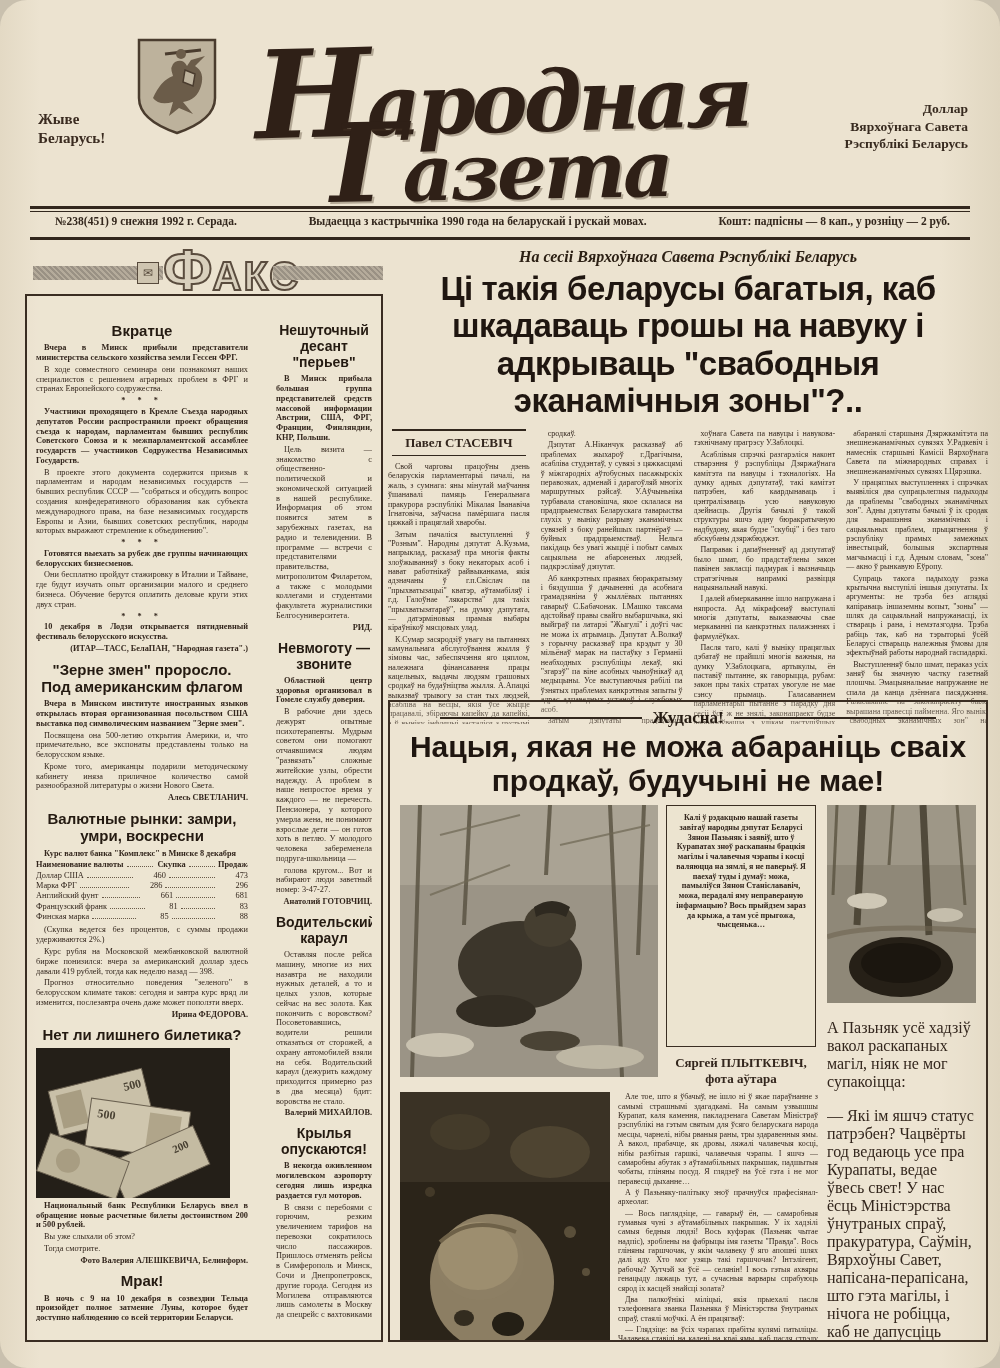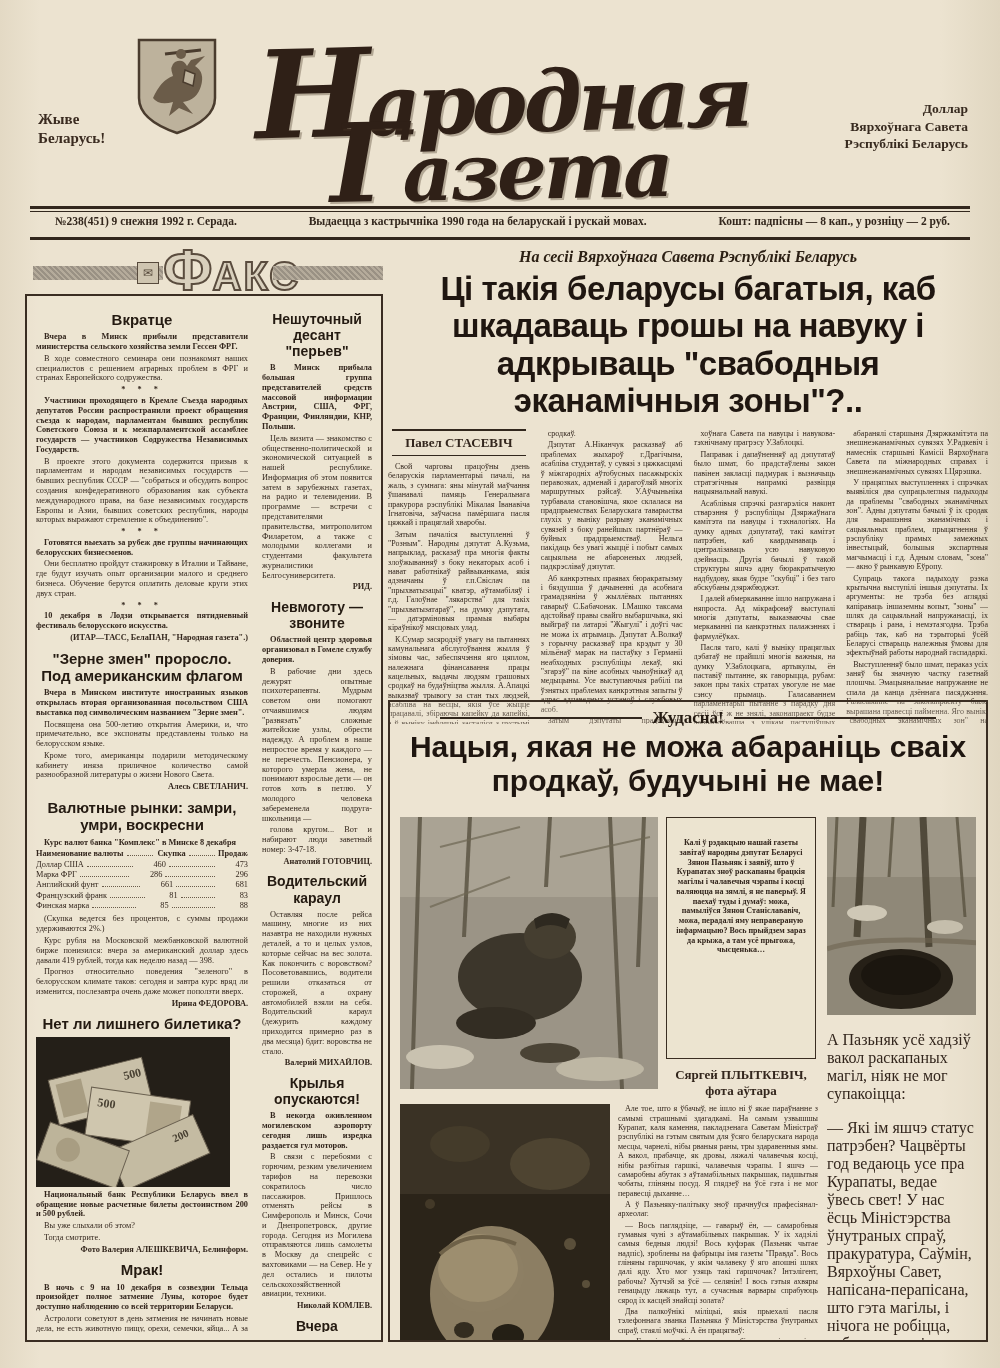--- a/index.html
+++ b/index.html
@@ -1,20 +1,20 @@
 <!DOCTYPE html>
 <html><head>
 <meta charset="utf-8">
 <style>
   html,body{margin:0;padding:0;background:#c9c0ae;}
   .page{position:relative;width:1000px;height:1368px;margin:0 auto;overflow:hidden;
         background:#eae1ce;
         background-image:linear-gradient(90deg, #e3d9c4 0, #ece3d0 40px, #ece3d0 940px, #e0d6c0 1000px),
         none;
-        font-family:"Liberation Serif","DejaVu Serif",serif;color:#33261d;}
+        font-family:"Liberation Serif","DejaVu Serif",serif;color:#33261d;border-radius:27px;}
   .page *{box-sizing:border-box;}
 
   
   .slogan{position:absolute;left:38px;top:110px;font-weight:bold;font-size:15px;line-height:1.25;color:#3a2b20;}
   .coa{position:absolute;left:135px;top:36px;}
   .logo1{position:absolute;left:255px;top:18px;font-family:"DejaVu Serif",serif;font-weight:bold;
          font-style:italic;font-size:84px;letter-spacing:-4px;color:#2f2017;transform:rotate(-1.5deg);
          text-shadow:2px 2px 0 rgba(75,57,40,.35);}
   .logo1::first-letter{font-size:1.45em;}
   .logo2{position:absolute;left:330px;top:96px;font-family:"DejaVu Serif",serif;font-weight:bold;
@@ -33,22 +33,22 @@
   .faks-head{position:relative;height:44px;}
   .faks-bar{position:absolute;top:16px;height:14px;background:repeating-linear-gradient(45deg,#9a9184 0 2px,#b5ab9b 2px 4px);}
   .faks-bar.l{left:8px;width:130px;}
   .faks-bar.r{left:248px;right:0;}
   .faks-stamp{position:absolute;left:112px;top:12px;width:22px;height:22px;border:1px solid #574a3c;
               background:#cfc5b0;font-size:12px;line-height:20px;text-align:center;color:#574a3c;}
   .faks-logo{position:absolute;left:138px;top:-14px;font-family:"Liberation Sans","DejaVu Sans",sans-serif;
              font-weight:bold;color:#d9d0bd;-webkit-text-stroke:2px #5a4c3e;text-stroke:2px #5a4c3e;}
   .faks-logo .F{font-size:58px;}
   .faks-logo .rest{font-size:40px;letter-spacing:2px;}
-  .faks-box{position:absolute;top:44px;left:0;right:0;bottom:0;border:2px solid #3a2d22;padding:8px 9px;
-            display:flex;gap:14px;overflow:hidden;background:rgba(240,232,216,.35);}
+  .faks-box{position:absolute;top:44px;left:0;right:0;bottom:0;border:2px solid #3a2d22;padding:19px 9px;
+            display:flex;gap:28px;overflow:hidden;background:rgba(240,232,216,.35);}
   .faks-left{width:212px;overflow:hidden;}
   .faks-right{flex:1;overflow:hidden;}
   .faks p{margin:0 0 2px;font-size:8.3px;line-height:1.18;text-align:justify;text-indent:8px;}
   .faks .h{font-family:"Liberation Sans","DejaVu Sans",sans-serif;font-weight:bold;font-size:15px;line-height:1.15;
            text-align:center;text-indent:0;margin:7px 0 4px;color:#241a11;}
   .faks-right .h{font-size:14px;}
   .faks .b{font-weight:bold;}
   .faks .sep{text-align:center;text-indent:0;font-weight:bold;letter-spacing:5px;margin:1px 0;}
   .faks .sign,.faks .src{text-align:right;text-indent:0;font-weight:bold;margin:2px 0 3px;}
   .cur-table{font-size:8.3px;margin:2px 0 3px;}
@@ -70,26 +70,26 @@
   .byline-box{border-top:2px solid #32271d;border-bottom:1px solid #32271d;text-align:center;
               font-weight:bold;font-size:13px;padding:4px 0;margin:0 4px 6px;}
 
   
   .feat{position:absolute;left:388px;top:700px;width:600px;height:642px;border:2px solid #3a2d22;
         padding:6px 10px;overflow:hidden;background:rgba(240,232,216,.25);}
   .feat-kicker{display:flex;align-items:center;gap:10px;margin:0 40px 2px;}
   .feat-kicker .ln{flex:1;height:2px;background:#32271d;}
   .feat-kicker .t{font-weight:bold;font-size:17px;color:#241a11;}
   .feat-headline{font-family:"Liberation Sans","DejaVu Sans",sans-serif;font-weight:bold;font-size:30px;
-                 line-height:1.12;text-align:center;color:#1f1610;margin:0 0 20px;}
+                 line-height:1.12;text-align:center;color:#1f1610;margin:0 0 8px;}
   .feat-body{display:flex;gap:9px;height:552px;overflow:hidden;}
   .feat-left{width:418px;}
   .feat-rowA{display:flex;gap:8px;}
   .quotecol{width:150px;}
-  .quotebox{border:1.5px solid #3a2d22;padding:20px 6px;font-weight:bold;font-size:8px;line-height:1.22;
+  .quotebox{border:1.5px solid #3a2d22;padding:7px 6px;font-weight:bold;font-size:8px;line-height:1.22;
             text-align:center;height:242px;overflow:hidden;background:#ece4d0;}
   .feat-byline{text-align:center;font-weight:bold;font-size:13px;line-height:1.2;margin-top:8px;}
   .feat-rowB{display:flex;gap:8px;margin-top:6px;}
   .feat-col p{margin:0 0 2px;font-size:8px;line-height:1.17;text-align:justify;text-indent:7px;}
   .feat-col{overflow:hidden;}
   .midcol{flex:1;height:300px;}
   .feat-right{flex:1;overflow:hidden;}
   .feat-right .cap{margin-top:3px;}
   photo, svg{display:block;}
 </style>
@@ -245,21 +245,21 @@
       </div>
       <div class="faks-right">
         <div>
             <p class="h">Нешуточный десант "перьев"</p>
             <p class="b">В Минск прибыла большая группа представителей средств массовой информации Австрии, США, ФРГ, Франции, Финляндии, КНР, Польши.</p>
             <p>Цель визита — знакомство с общественно-политической и экономической ситуацией в нашей республике. Информация об этом появится затем в зарубежных газетах, на радио и телевидении. В программе — встречи с представителями правительства, митрополитом Филаретом, а также с молодыми коллегами и студентами факультета журналистики Белгосуниверситета.</p>
             <p class="sign">РИД.</p>
             <p class="h">Невмоготу — звоните</p>
             <p class="b">Областной центр здоровья организовал в Гомеле службу доверия.</p>
             <p>В рабочие дни здесь дежурят опытные психотерапевты. Мудрым советом они помогают отчаявшимся людям "развязать" сложные житейские узлы, обрести надежду. А проблем в наше непростое время у каждого — не перечесть. Пенсионера, у которого умерла жена, не понимают взрослые дети — он готов хоть в петлю. У молодого человека забеременела подруга-школьница —</p>
-            <p>голова кругом... Вот и набирают люди заветный номер: 3-47-18.</p>
+            <p>голова кругом... Вот и набирают люди заветный номер: 3-47-27.</p>
             <p class="sign">Анатолий ГОТОВЧИЦ.</p>
             <p class="h">Водительский караул</p>
             <p>Оставляя после рейса машину, многие из них назавтра не находили нужных деталей, а то и целых узлов, которые сейчас на вес золота. Как покончить с воровством? Посоветовавшись, водители решили отказаться от сторожей, а охрану автомобилей взяли на себя. Водительский караул (дежурить каждому приходится примерно раз в два месяца) бдит: воровства не стало.</p>
             <p class="sign">Валерий МИХАЙЛОВ.</p>
             <p class="h">Крылья опускаются!</p>
             <p class="b">В некогда оживленном могилевском аэропорту сегодня лишь изредка раздается гул моторов.</p>
             <p>В связи с перебоями с горючим, резким увеличением тарифов на перевозки сократилось число пассажиров. Пришлось отменять рейсы в Симферополь и Минск, Сочи и Днепропетровск, другие города. Сегодня из Могилева отправляются лишь самолеты в Москву да спецрейс с вахтовиками — на Север. Не у дел остались и пилоты сельскохозяйственной авиации, техники.</p>
             <p class="sign">Николай КОМЛЕВ.</p>
             <p class="h">Вчера услышали…</p>
           </div>
@@ -283,22 +283,22 @@
         <div>
             <p>сродкаў.</p>
             <p>Дэпутат А.Ніканчук расказваў аб праблемах жыхароў г.Драгічына, асабліва студэнтаў, у сувязі з цяжкасцямі ў міжгародніх аўтобусных пасажырскіх перавозках, адменай і дарагоўляй многіх маршрутных рэйсаў. У.Аўчыньніка турбавала становішча, якое склалася на прадпрыемствах Беларускага таварыства глухіх у выніку разрыву эканамічных сувязей з боку ранейшых партнёраў — буйных прадпрыемстваў. Нельга пакідаць без увагі жыццё і побыт самых сацыяльна не абароненых людзей, падкрэсліваў дэпутат.</p>
             <p>Аб канкрэтных праявах бюракратызму і бяздушша ў дачыненні да асобнага грамадзяніна ў жыллёвых пытаннях гаварыў С.Бабачонак. І.Машко таксама адстойваў правы свайго выбаршчыка, які выйграў па латарэі "Жыгулі" і доўгі час не можа іх атрымаць. Дэпутат А.Волкаў з горыччу расказваў пра крэдыт у 30 мільёнаў марак на пастаўку з Германіі неабходных рэспубліцы лекаў, які "згарэў" па віне асобных чыноўнікаў ад медыцыны. Усе выступаючыя рабілі па ўзнятых праблемах канкрэтныя запыты ў адрас адпаведных устаноў і службовых асоб.</p>
             <p>Затым дэпутаты прадоўжылі паартыкульнае абмеркаванне ў другім чытанні законапраекта "Аб асновах дзяржаўнай навукова-тэхнічнай палітыкі", працу над якім пачалі на тым тыдні.</p>
           </div>
       </div>
       <div class="pcol">
         <div>
             <p>хоўнага Савета па навуцы і навукова-тэхнічнаму прагрэсу У.Заблоцкі.</p>
+            <p>Асаблівыя спрэчкі разгарэліся наконт стварэння ў рэспубліцы Дзяржаўнага камітэта па навуцы і тэхналогіях. На думку адных дэпутатаў, такі камітэт патрэбен, каб каардынаваць і цэнтралізаваць усю навуковую дзейнасць. Другія бачылі ў такой структуры яшчэ адну бюракратычную надбудову, якая будзе "скубці" і без таго абскубаны дзяржбюджэт.</p>
             <p>Паправак і дапаўненняў ад дэпутатаў было шмат, бо прадстаўлены закон павінен закласці падмурак і вызначыць стратэгічныя напрамкі развіцця нацыянальнай навукі.</p>
-            <p>Асаблівыя спрэчкі разгарэліся наконт стварэння ў рэспубліцы Дзяржаўнага камітэта па навуцы і тэхналогіях. На думку адных дэпутатаў, такі камітэт патрэбен, каб каардынаваць і цэнтралізаваць усю навуковую дзейнасць. Другія бачылі ў такой структуры яшчэ адну бюракратычную надбудову, якая будзе "скубці" і без таго абскубаны дзяржбюджэт.</p>
             <p>І далей абмеркаванне ішло напружана і няпроста. Ад мікрафонаў выступалі многія дэпутаты, выказваючы свае меркаванні па канкрэтных палажэннях і фармулёўках.</p>
             <p>Пасля таго, калі ў выніку працяглых дэбатаў не прайшлі многія важныя, на думку У.Заблоцкага, артыкулы, ён паставіў пытанне, як гаворыцца, рубам: закон пры такіх стратах увогуле не мае сэнсу прымаць. Галасаваннем парламентарыі пытанне з парадку дня сесіі ўсё ж не знялі, законапраект будзе дапрацоўвацца з улікам паступіўшых заўваг і паправак.</p>
           </div>
       </div>
       <div class="pcol">
         <div>
             <p>абаранялі старшыня Дзяржкамітэта па знешнеэканамічных сувязях У.Радкевіч і намеснік старшыні Камісіі Вярхоўнага Савета па міжнародных справах і знешнеэканамічных сувязях І.Цярэшка.</p>
             <p>У працяглых выступленнях і спрэчках выявіліся два супрацьлеглыя падыходы да праблемы "свабодных эканамічных зон". Адны дэпутаты бачылі ў іх сродак для вырашэння эканамічных і сацыяльных праблем, прыцягнення ў рэспубліку прамых замежных інвестыцый, большыя экспартныя магчымасці і г.д. Адным словам, "зона" — акно ў рынкавую Еўропу.</p>
             <p>Супраць такога падыходу рэзка крытычна выступілі іншыя дэпутаты. Іх аргументы: не трэба без аглядкі капіраваць іншаземны вопыт, "зоны" — шлях да сацыяльнай напружанасці, іх ствараць і рана, і немэтазгодна. Трэба рабіць так, каб на тэрыторыі ўсёй Беларусі стварыць належныя ўмовы для эфектыўнай работы народнай гаспадаркі.</p>
             <p>Выступленняў было шмат, пераказ усіх заняў бы значную частку газетнай плошчы. Эмацыянальнае напружанне не спала да канца дзённага пасяджэння. Галасаванне па законапраекту было вырашана правесці пайменна. Яго вынік: "свабодных эканамічных зон" на тэрыторыі рэспублікі ў бліжэйшы час не будзе.</p>

